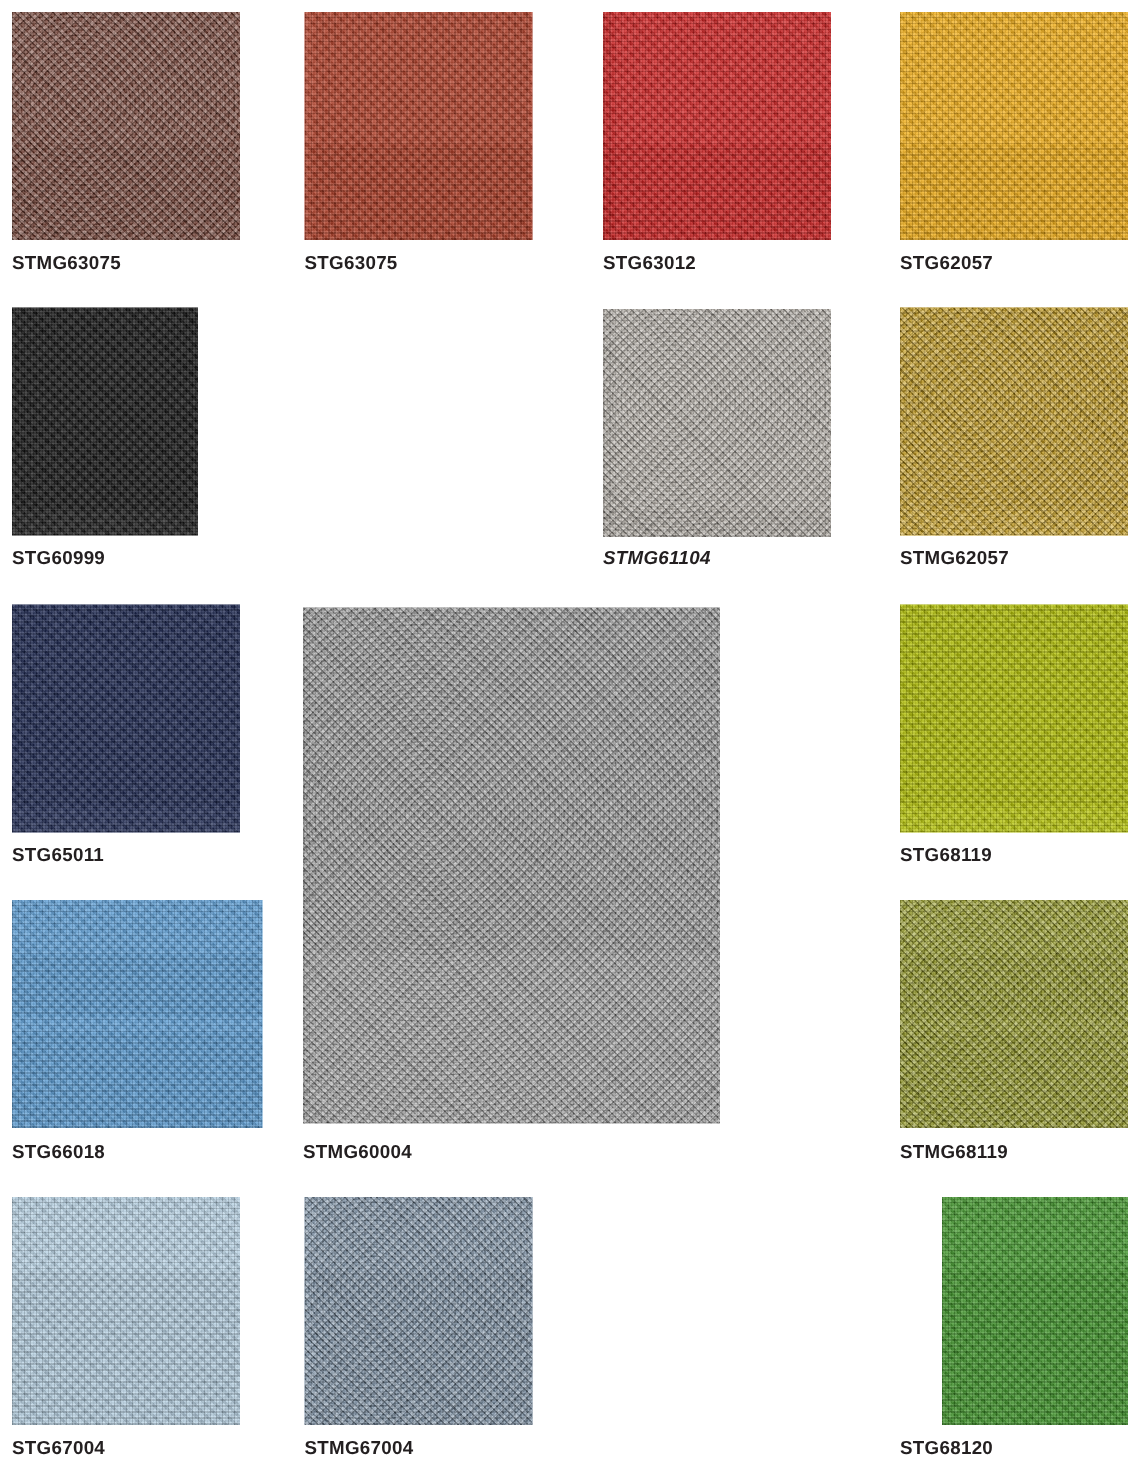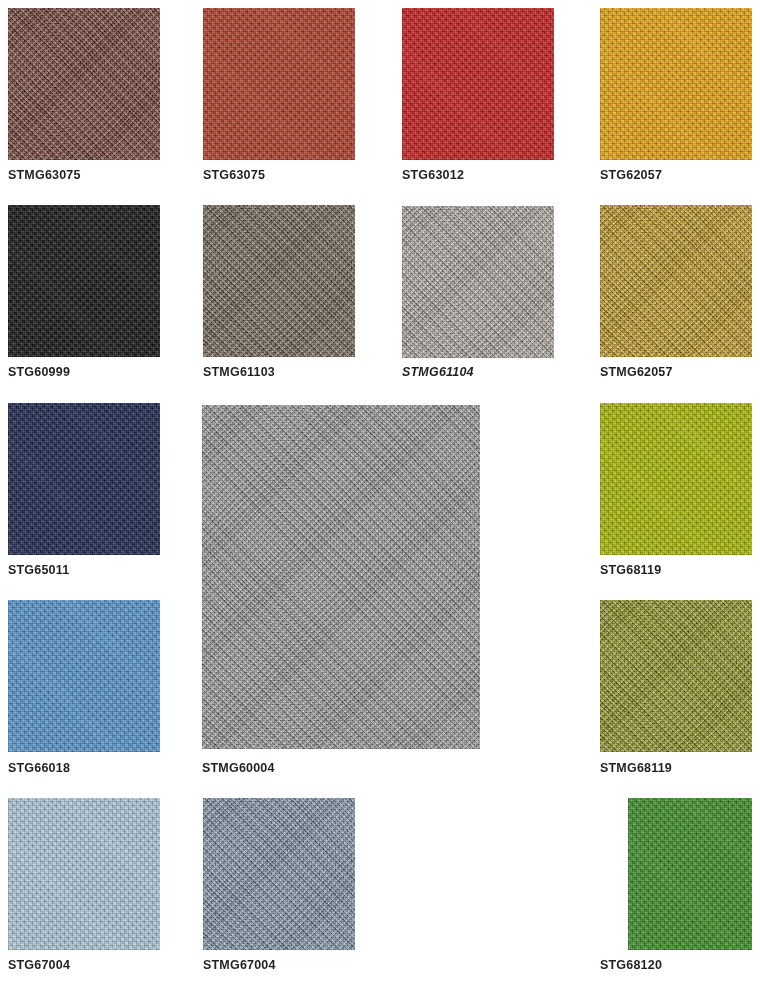--- a/index.html
+++ b/index.html
@@ -107,27 +107,23 @@
       <div class="swatch-label" style="position: absolute; left: 0px; top: 161px;">STG63075</div>
     </div>
     <div class="swatch-cell" style="left: 402px; top: 8px; width: 152px;">
       <div class="swatch-chip" style="height: 152px; background-color: rgb(204, 31, 31);"></div>
       <div class="swatch-label" style="position: absolute; left: 0px; top: 161px;">STG63012</div>
     </div>
     <div class="swatch-cell" style="left: 600px; top: 8px; width: 152px; border-radius: 29px;">
       <div class="swatch-chip" style="height: 152px; background-color: rgb(238, 171, 20);"></div>
       <div class="swatch-label" style="position: absolute; left: 0px; top: 161px;">STG62057</div>
     </div>
-    <div class="swatch-cell" style="left: 8px; top: 205px; width: 152px;">
+    <div class="swatch-cell" style="left: 8px; top: 205px; width: 124px;">
       <div class="swatch-chip" style="height: 152px; background-color: rgb(20, 20, 20);"></div>
       <div class="swatch-label" style="position: absolute; left: 0px; top: 161px;">STG60999</div>
-    </div>
-    <div class="swatch-cell" style="left: 203px; top: 205px; width: 152px;">
-      <div class="swatch-chip melange" style="height: 152px; background-color: rgb(107, 92, 74);"></div>
-      <div class="swatch-label" style="position: absolute; left: 0px; top: 161px;">STMG61103</div>
     </div>
     <div class="swatch-cell" style="left: 402px; top: 206px; width: 152px; font-style: italic;">
       <div class="swatch-chip melange" style="height: 152px; background-color: rgb(176, 170, 162);"></div>
       <div class="swatch-label" style="position: absolute; left: 0px; top: 160px;">STMG61104</div>
     </div>
     <div class="swatch-cell" style="left: 600px; top: 205px; width: 152px;">
       <div class="swatch-chip melange" style="height: 152px; background-color: rgb(199, 154, 16);"></div>
       <div class="swatch-label" style="position: absolute; left: 0px; top: 161px; text-align: right;">STMG62057</div>
     </div>
     <div class="swatch-cell" style="left: 8px; top: 403px; width: 152px;">
@@ -135,21 +131,21 @@
       <div class="swatch-label" style="position: absolute; left: 0px; top: 161px; text-align: center;">STG65011</div>
     </div>
     <div class="swatch-cell" style="left: 202px; top: 405px; width: 278px;">
       <div class="swatch-chip melange" style="height: 344px; background-color: rgb(154, 154, 154);"></div>
       <div class="swatch-label" style="position: absolute; left: 0px; top: 357px;">STMG60004</div>
     </div>
     <div class="swatch-cell" style="left: 600px; top: 403px; width: 152px;">
       <div class="swatch-chip" style="height: 152px; background-color: rgb(178, 192, 5);"></div>
       <div class="swatch-label" style="position: absolute; left: 0px; top: 161px;">STG68119</div>
     </div>
-    <div class="swatch-cell" style="left: 8px; top: 600px; width: 152px;">
+    <div class="swatch-cell" style="left: 8px; top: 600px; width: 167px;">
       <div class="swatch-chip" style="height: 152px; background-color: rgb(90, 155, 210);"></div>
       <div class="swatch-label" style="position: absolute; left: 0px; top: 162px;">STG66018</div>
     </div>
     <div class="swatch-cell" style="left: 600px; top: 600px; width: 152px;">
       <div class="swatch-chip melange" style="height: 152px; background-color: rgb(141, 147, 18);"></div>
       <div class="swatch-label" style="position: absolute; left: 0px; top: 162px;">STMG68119</div>
     </div>
     <div class="swatch-cell" style="left: 8px; top: 798px; width: 152px;">
       <div class="swatch-chip" style="height: 152px; background-color: rgb(182, 208, 226);"></div>
       <div class="swatch-label" style="position: absolute; left: 0px; top: 161px;">STG67004</div>

